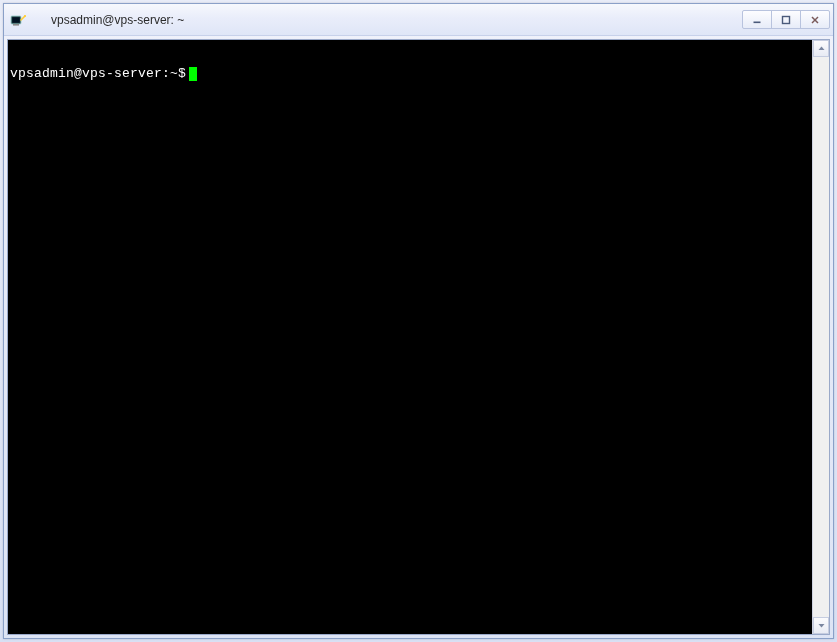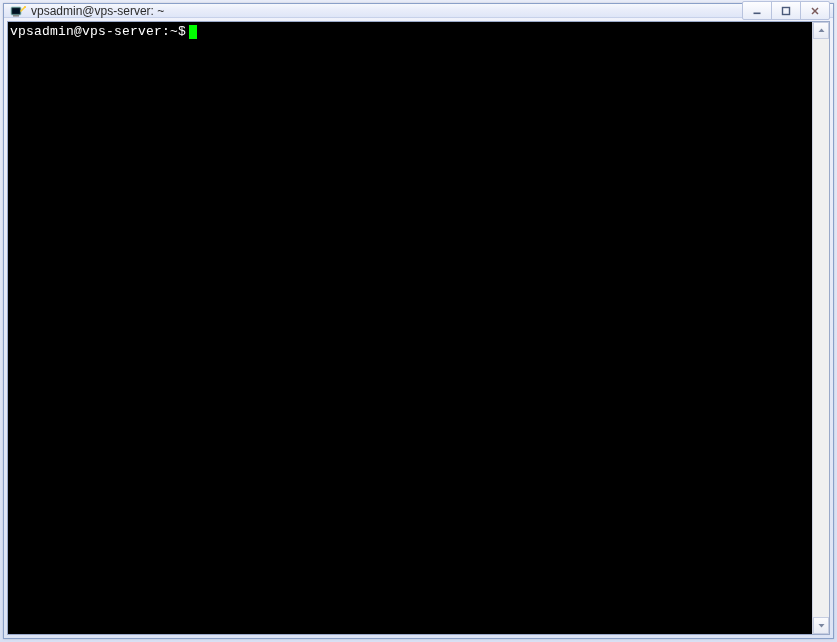--- a/index.html
+++ b/index.html
@@ -11,26 +11,27 @@
     left: 3px; top: 3px;
     width: 831px; height: 636px;
     border: 1px solid #8aa0c8;
     background: linear-gradient(to bottom, #f0f2fb 0%, #e4e9f7 50%, #dde4f5 100%);
     box-shadow: 0 0 2px rgba(0,0,0,0.15);
     display: flex;
     flex-direction: column;
   }
 
   .titlebar {
-    height: 14px;
+    height: 32px;
     display: flex;
     align-items: center;
     padding: 0 0 0 6px;
     background: linear-gradient(to bottom, #f6f8fd 0%, #e9edfa 45%, #dfe6f7 100%);
     border-bottom: 1px solid #c7d1ea;
+    gap: 20px;
   }
 
   .app-icon {
     width: 16px; height: 16px;
     margin-right: 5px;
     flex: 0 0 auto;
   }
 
   .title-text {
     font-size: 12px;
@@ -70,20 +71,21 @@
   .terminal {
     flex: 1 1 auto;
     background: #000;
     color: #fff;
     font-family: "Consolas", "Lucida Console", "Courier New", monospace;
     font-size: 13px;
     line-height: 15px;
     padding: 2px 0 0 2px;
     white-space: pre;
     letter-spacing: 0.2px;
+    margin-top: 24px;
   }
 
   .prompt-line { display: inline; }
   .cursor {
     display: inline-block;
     width: 8px; height: 14px;
     background: #00ff00;
     vertical-align: text-bottom;
     margin-left: 3px;
   }

